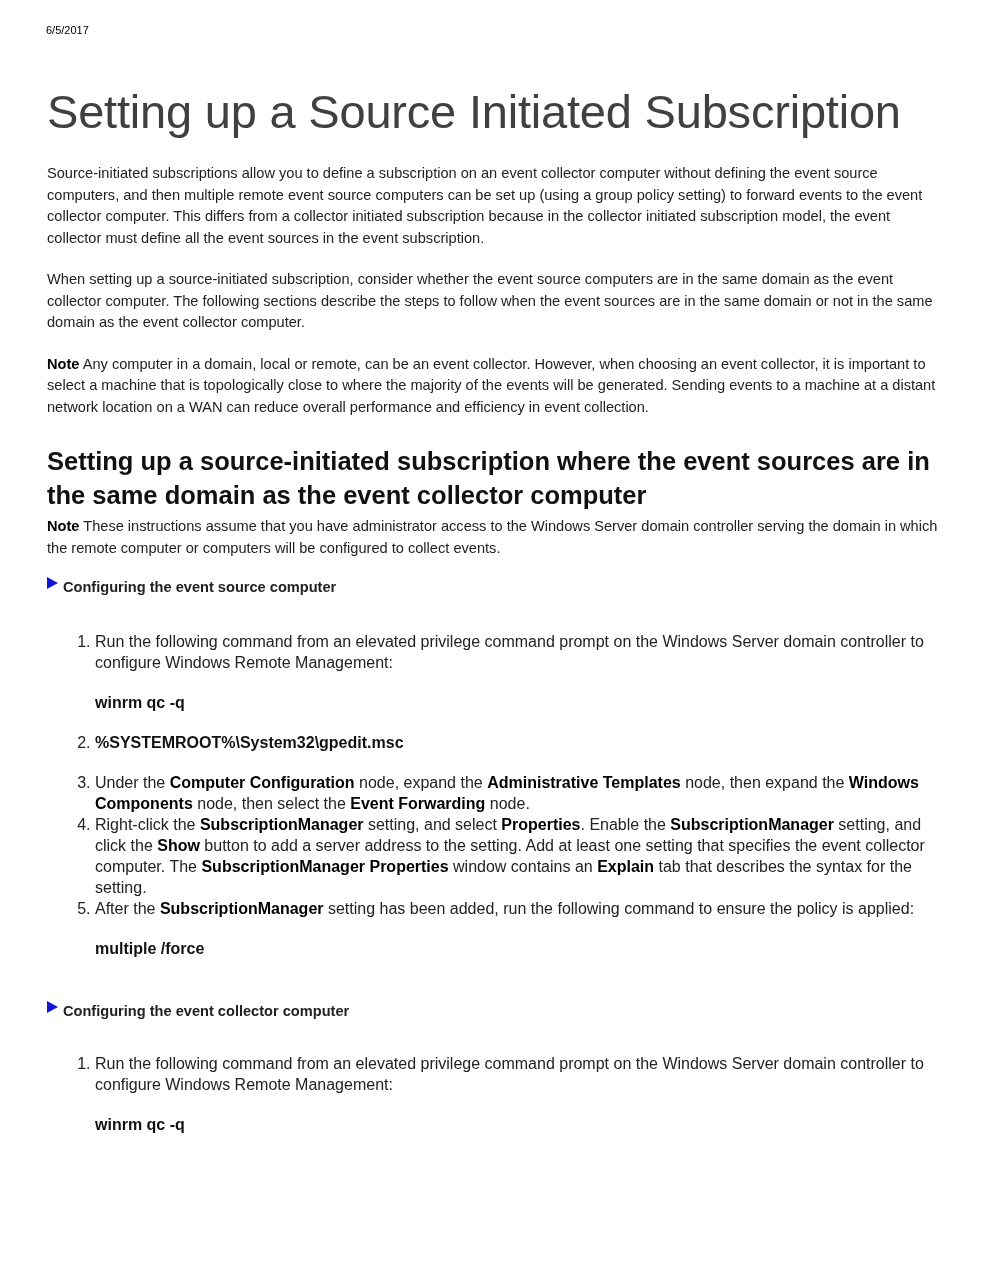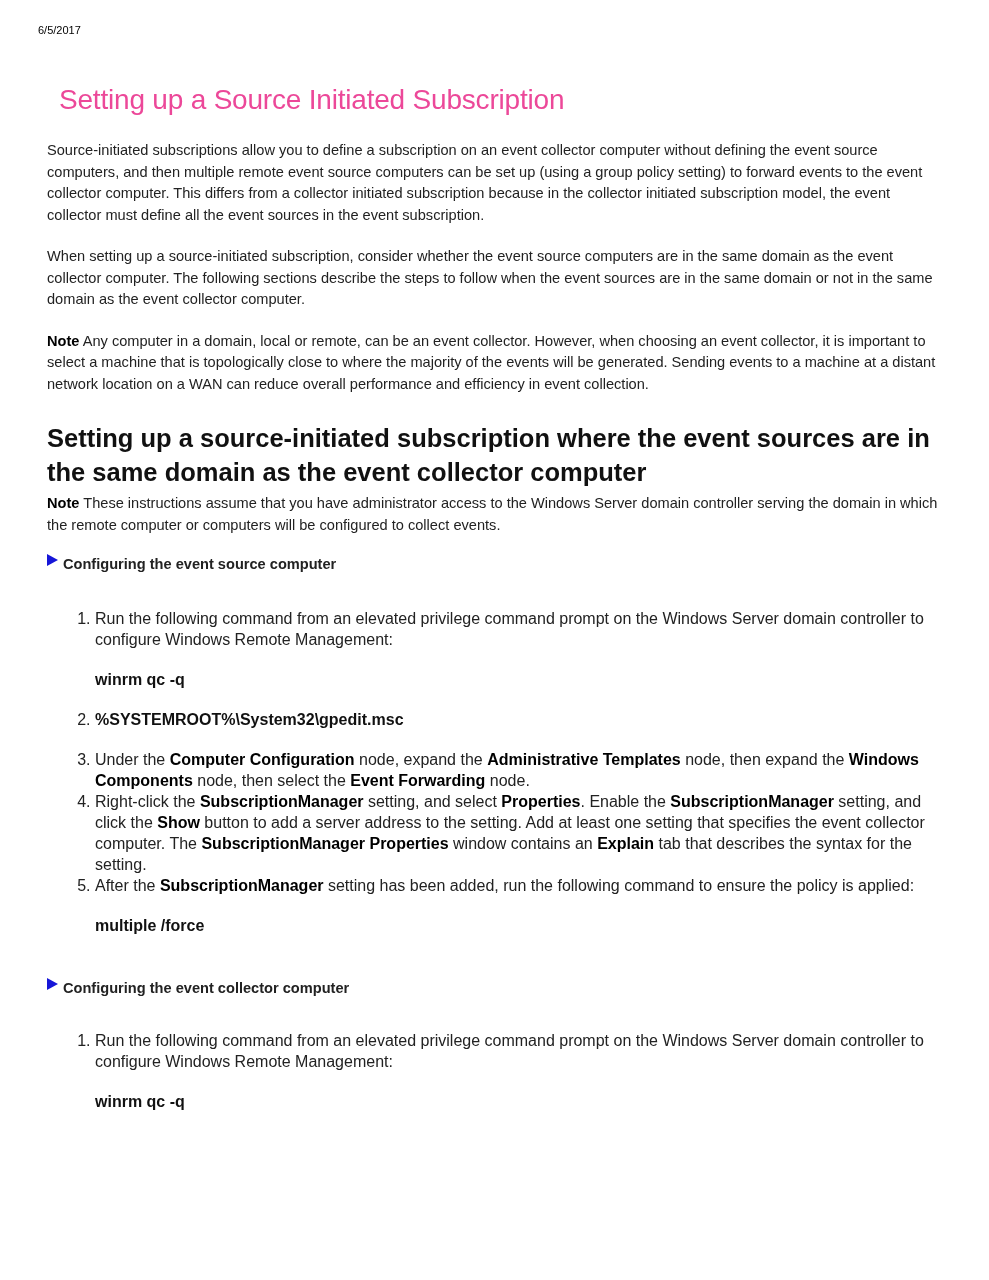--- a/index.html
+++ b/index.html
@@ -6,29 +6,29 @@
   body {
     width: 989px; height: 1280px; position: relative; overflow: hidden;
     font-family: "DejaVu Sans", sans-serif; color: #1e1e1e;
   }
   .print-header, .print-footer {
     position: absolute; left: 0; right: 0;
     font-family: "Liberation Sans", sans-serif; font-size: 11px; color: #000;
   }
   .print-header { top: 24px; height: 16px; }
   .print-footer { top: 1305px; height: 16px; }
-  .ph-left { position: absolute; left: 38px; }
+  .ph-left { position: absolute; left: 46px; }
   .ph-center { position: absolute; left: 0; right: 0; text-align: center; }
   .pf-left { position: absolute; left: 42px; }
   .pf-right { position: absolute; right: 42px; }
 
   .content { position: absolute; left: 47px; top: 84px; width: 900px; }
   h1 {
     font-family: "Liberation Sans", sans-serif; font-weight: normal;
-    font-size: 28px; margin: 0 0 24px 12px; color: #ec4899; letter-spacing: -0.2px;
+    font-size: 47px; margin: 0 0 24px 0; color: #404040; letter-spacing: -0.2px;
   }
   p {
     font-family: "Liberation Sans", sans-serif; font-size: 14.6px; line-height: 21.5px;
     margin: 0 0 20px 0; color: #222;
   }
   h2 {
     font-family: "Liberation Sans", sans-serif; font-weight: bold; font-size: 25.5px;
     line-height: 34px; margin: 26px 0 4px 0; color: #111;
   }
   p.lead { margin-bottom: 18px; }

